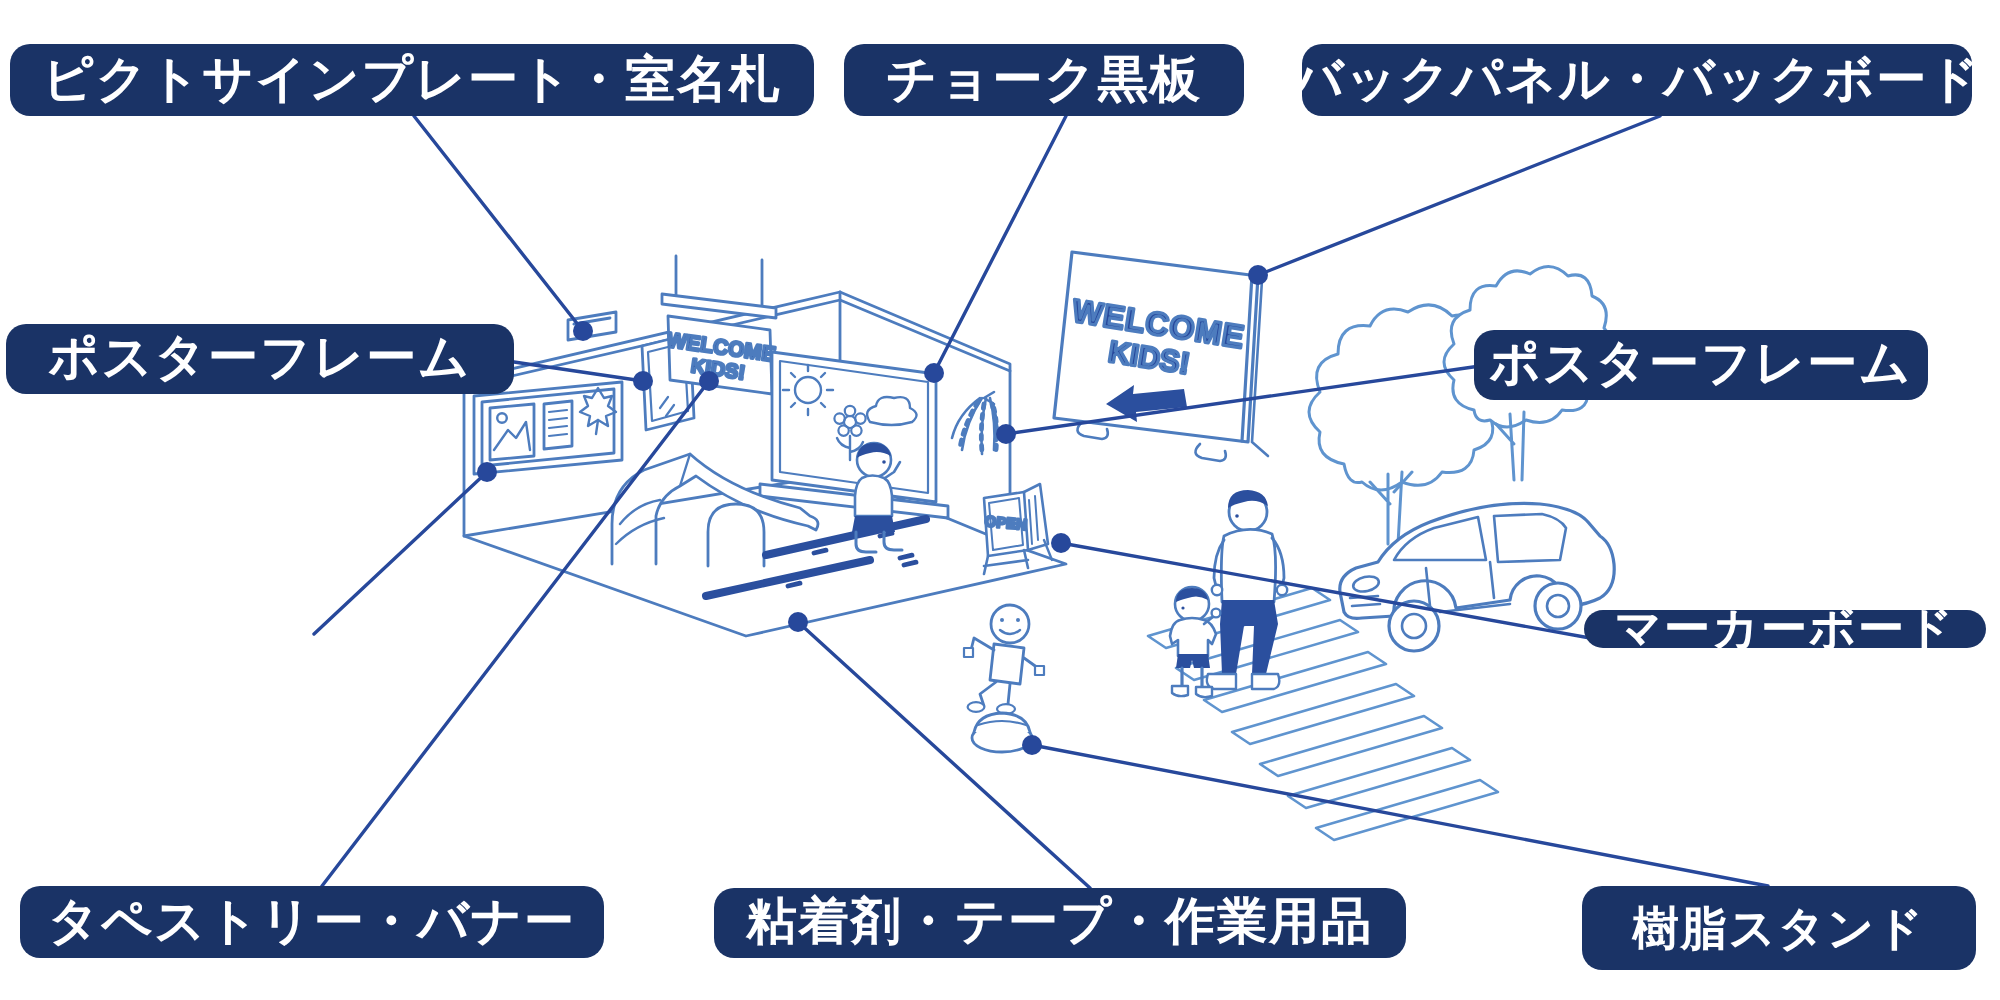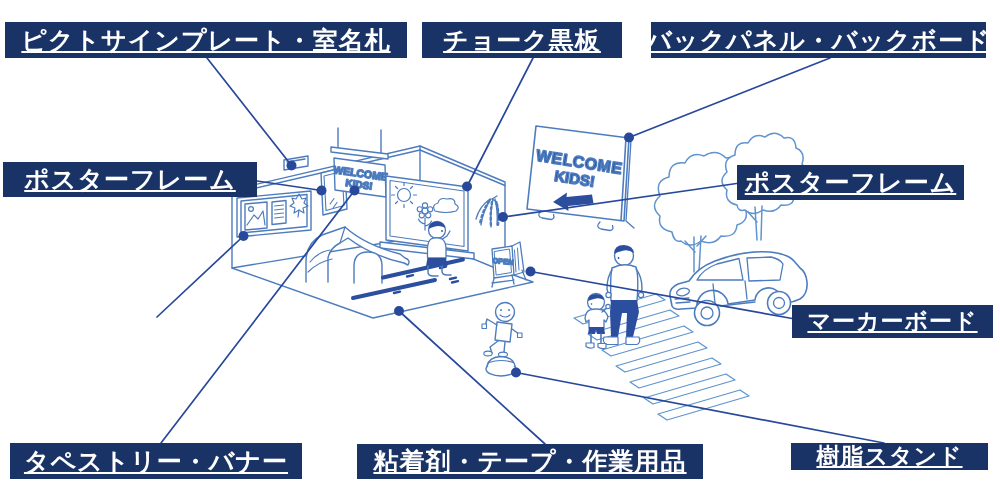--- a/index.html
+++ b/index.html
@@ -13,21 +13,21 @@
   html,body{margin:0;padding:0;background:#fff;}
   #stage{
     position:relative;width:1000px;height:500px;overflow:hidden;background:#fff;
     font-family:"Liberation Sans","DejaVu Sans",sans-serif;
   }
   #scene{position:absolute;left:0;top:0;}
   .label{
     position:absolute;display:flex;align-items:center;justify-content:center;
     background:var(--label-bg);color:var(--label-text);
     font-weight:800;font-size:25px;line-height:1;letter-spacing:1px;
-    border-radius:0;white-space:nowrap;z-index:3;cursor:pointer;text-decoration:underline;
+    border-radius:10px;white-space:nowrap;z-index:3;cursor:pointer;
   }
   .label.small{font-size:23px;}
   svg text{font-family:"Liberation Sans","DejaVu Sans",sans-serif;font-weight:bold;fill:var(--leader);}
 </style>
 </head>
 <body>
 
 <div id="stage">
 
 <svg id="scene" width="1000" height="500" viewBox="0 0 1000 500" fill="none" stroke-linecap="round" stroke-linejoin="round">
@@ -236,17 +236,17 @@
     <circle cx="399" cy="311" r="5"></circle>
     <circle cx="516" cy="372.5" r="5"></circle>
   </g>
 </svg>
 
   <div class="label" style="left:5px;top:22px;width:402px;height:36px">ピクトサインプレート・室名札</div>
   <div class="label" style="left:422px;top:22px;width:200px;height:36px">チョーク黒板</div>
   <div class="label" style="left:651px;top:22px;width:335px;height:36px">バックパネル・バックボード</div>
   <div class="label" style="left:3px;top:162px;width:254px;height:35px">ポスターフレーム</div>
   <div class="label" style="left:737px;top:165px;width:227px;height:35px">ポスターフレーム</div>
-  <div class="label small" style="left:792px;top:305px;width:201px;height:33px">マーカーボード</div>
+  <div class="label small" style="left:792px;top:305px;width:201px;height:19px">マーカーボード</div>
   <div class="label" style="left:10px;top:443px;width:292px;height:36px">タペストリー・バナー</div>
   <div class="label" style="left:357px;top:444px;width:346px;height:35px">粘着剤・テープ・作業用品</div>
-  <div class="label small" style="left:791px;top:443px;width:197px;height:27px">樹脂スタンド</div>
+  <div class="label small" style="left:791px;top:443px;width:197px;height:42px">樹脂スタンド</div>
 </div>
 
 </body></html>

